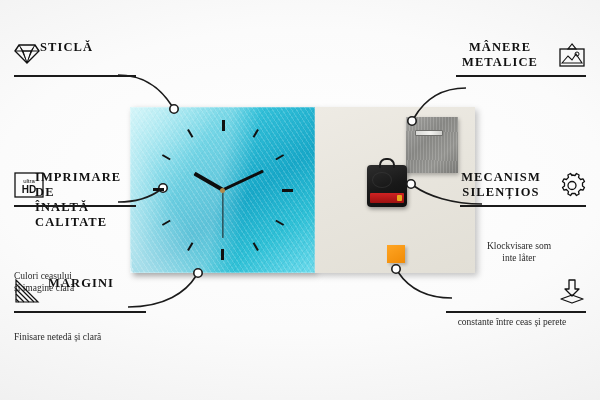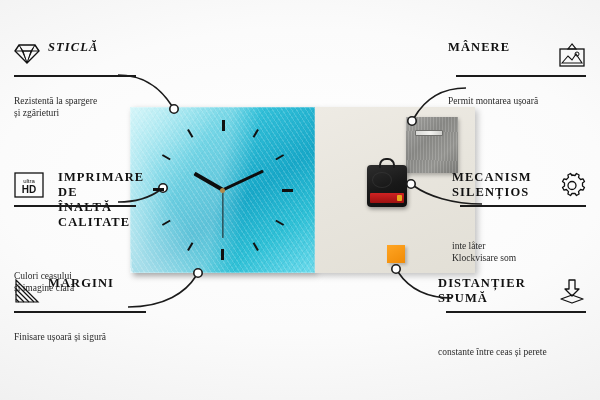--- a/index.html
+++ b/index.html
@@ -82,21 +82,21 @@
   
   .callout { position:absolute; }
   .callout .rule { position:absolute; height:1.5px; background:#1b1b1b; }
   .c-title { font-weight:bold; letter-spacing:1.1px; font-size:12.5px; color:#111;
              line-height:15px; text-transform:uppercase; }
   .c-desc  { font-size:9.5px; color:#2a2a2a; line-height:12px; }
   .ic { position:absolute; color:#111; }
   svg { display:block; }
 
   .left  { text-align:left; }
-  .right { text-align:left; }
+  .right { text-align:center; }
 
   .conn { position:absolute; left:0; top:0; width:600px; height:400px;
           pointer-events:none; z-index:3; }
 </style>
 </head>
 <body>
 
 <svg class="conn" viewBox="0 0 600 400" fill="none">
 
   <path d="M118,75 C148,75 163,92 172,106" stroke="#1b1b1b" stroke-width="1.6" fill="none"></path>
@@ -178,39 +178,35 @@
   <div class="foam"></div>
 </div>
 
 <div class="callout" style="left:14px; top:40px; width:130px;">
   <span class="ic" style="left:0; top:3px;">
     <svg width="26" height="22" viewBox="0 0 26 22">
       <path d="M5 2 H21 L25 8 L13 20 L1 8 Z" fill="none" stroke="#111" stroke-width="1.4"></path>
       <path d="M1 8 H25 M5 2 L9 8 L13 20 M21 2 L17 8 L13 20 M9 8 H17" stroke="#111" stroke-width="1"></path>
     </svg>
   </span>
-  <div class="c-title left" style="margin-left:34px;font-style:italic;">
+  <div class="c-title left" style="margin-left:26px;">
     <div>STICLĂ</div>
   </div>
   <div class="rule" style="left:0; top:35px; width:122px;"></div>
-  <div class="c-desc left" style="margin-top:40px;">
-    <div>Rezistentă la spargere</div>
-    <div>și zgârieturi</div>
-  </div>
 </div>
 
 <div class="callout" style="left:14px; top:170px; width:130px;">
   <span class="ic" style="left:0; top:2px;">
     <svg width="30" height="26" viewBox="0 0 30 26">
       <rect x="1" y="1" width="28" height="24" fill="none" stroke="#111" stroke-width="1.3"></rect>
       <text x="15" y="11" font-family="Liberation Sans, sans-serif" font-size="6" text-anchor="middle" fill="#111">ultra</text>
       <text x="15" y="21" font-family="Liberation Sans, sans-serif" font-size="10" font-weight="bold" text-anchor="middle" fill="#111">HD</text>
     </svg>
   </span>
-  <div class="c-title left" style="margin-left:44px;">
+  <div class="c-title left" style="margin-left:21px;">
     <div>IMPRIMARE DE</div>
     <div>ÎNALTĂ CALITATE</div>
   </div>
   <div class="rule" style="left:0; top:35px; width:122px;"></div>
   <div class="c-desc left" style="margin-top:40px;">
     <div>Culori ceasului</div>
     <div>și imagine clară</div>
   </div>
 </div>
 
@@ -219,70 +215,66 @@
     <svg width="26" height="26" viewBox="0 0 26 26">
       <path d="M2 2 L2 24 L24 24 Z" fill="none" stroke="#111" stroke-width="1.2"></path>
       <path d="M2 6 L20 24 M2 11 L15 24 M2 16 L10 24 M2 21 L5 24" stroke="#111" stroke-width="1.2"></path>
     </svg>
   </span>
   <div class="c-title left" style="margin-left:34px;">
     <div>MARGINI</div>
   </div>
   <div class="rule" style="left:0; top:35px; width:132px;"></div>
   <div class="c-desc left" style="margin-top:40px;">
-    <div>Finisare ușoară și sigură</div>
+    <div>Finisare netedă și clară</div>
   </div>
 </div>
 
 <div class="callout" style="left:448px; top:40px; width:138px;">
   <span class="ic" style="right:0; top:3px;">
     <svg width="28" height="26" viewBox="0 0 28 26">
       <path d="M14 1 L10 6 H18 Z" fill="none" stroke="#111" stroke-width="1.2"></path>
       <rect x="2" y="6" width="24" height="17" fill="none" stroke="#111" stroke-width="1.3"></rect>
       <path d="M4 20 L10 13 L14 17 L18 11 L24 20 Z" fill="none" stroke="#111" stroke-width="1.1"></path>
       <circle cx="19" cy="11" r="2" fill="none" stroke="#111" stroke-width="1"></circle>
     </svg>
   </span>
   <div class="c-title right" style="margin-right:34px;">
     <div>MÂNERE</div>
+    <div>METALICE</div>
   </div>
   <div class="rule" style="right:0; top:35px; width:130px;"></div>
   <div class="c-desc right" style="margin-top:40px;">
-    <div>Permit montarea ușoară</div>
   </div>
 </div>
 
 <div class="callout" style="left:452px; top:170px; width:134px;">
   <span class="ic" style="right:0; top:2px;">
     <svg width="28" height="27" viewBox="0 0 28 27">
       <path d="M14 3 l3 .5 1.5-2 2.6 1.5 -.6 2.4 2.1 2.1 2.4-.6 1.5 2.6 -2 1.5 0 3 2 1.5
                -1.5 2.6 -2.4-.6 -2.1 2.1 .6 2.4 -2.6 1.5 -1.5-2 -3 0 -1.5 2 -2.6-1.5 .6-2.4
                -2.1-2.1 -2.4 .6 -1.5-2.6 2-1.5 0-3 -2-1.5 1.5-2.6 2.4 .6 2.1-2.1 -.6-2.4 2.6-1.5 1.5 2 Z" fill="none" stroke="#111" stroke-width="1.3" stroke-linejoin="round"></path>
       <circle cx="14" cy="13.5" r="4" fill="none" stroke="#111" stroke-width="1.3"></circle>
     </svg>
   </span>
   <div class="c-title right" style="margin-right:36px;">
     <div>MECANISM</div>
     <div>SILENȚIOS</div>
   </div>
   <div class="rule" style="right:0; top:35px; width:126px;"></div>
   <div class="c-desc right" style="margin-top:40px;">
+    <div>Klockvisare som</div>
     <div>inte låter</div>
-    <div>Klockvisare som</div>
   </div>
 </div>
 
 <div class="callout" style="left:438px; top:276px; width:148px;">
   <span class="ic" style="right:0; top:2px;">
     <svg width="28" height="28" viewBox="0 0 28 28">
       <path d="M11 2 H17 V11 H21 L14 18 L7 11 H11 Z" fill="none" stroke="#111" stroke-width="1.3" stroke-linejoin="round"></path>
       <path d="M14 17 L25 21 L14 25 L3 21 Z" fill="none" stroke="#111" stroke-width="1.3" stroke-linejoin="round"></path>
     </svg>
   </span>
-  <div class="c-title right" style="margin-right:34px;">
-    <div>DISTANȚIER</div>
-    <div>SPUMĂ</div>
-  </div>
   <div class="rule" style="right:0; top:35px; width:140px;"></div>
   <div class="c-desc right" style="margin-top:40px;">
     <div>constante între ceas și perete</div>
   </div>
 </div>
 
 </body></html>

